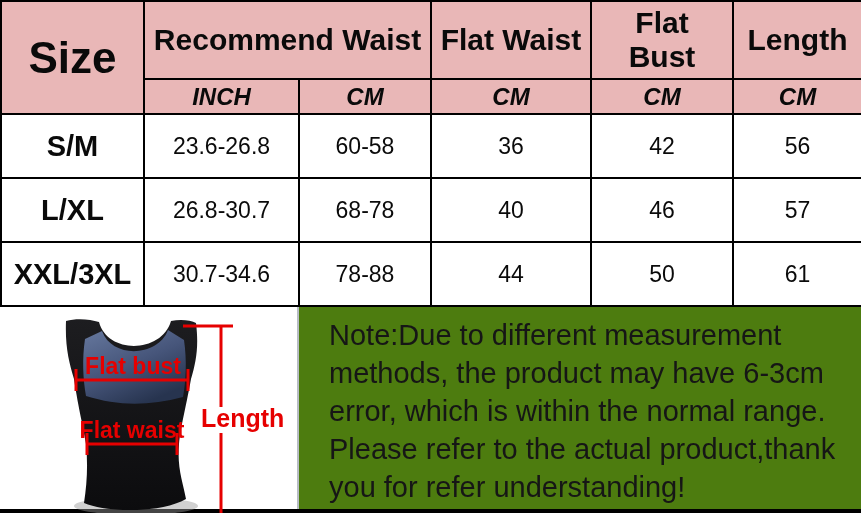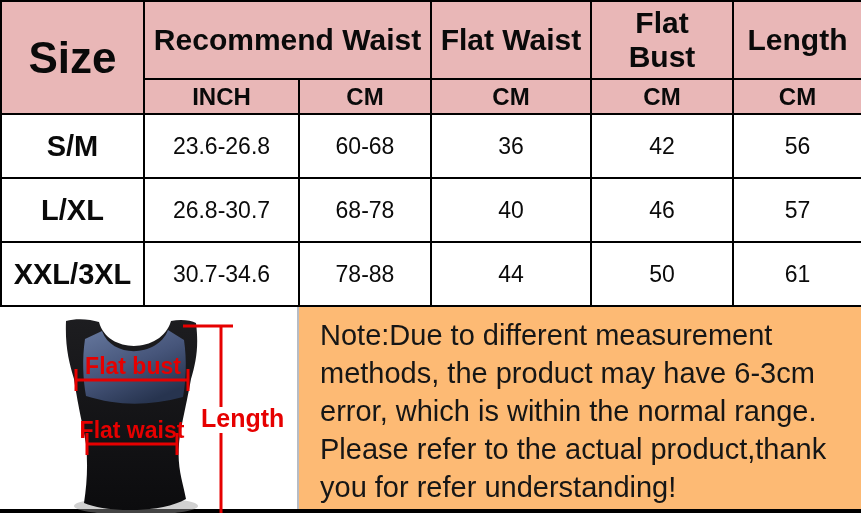--- a/index.html
+++ b/index.html
@@ -19,35 +19,35 @@
   }
   table.size-table td {
     border: 2px solid var(--table-border, #000);
     text-align: center;
     vertical-align: middle;
     color: #0a0a0a;
     overflow: hidden;
   }
   tr.hdr1 td, tr.hdr2 td { background: var(--header-bg, #e9b7b7); font-weight: bold; }
   tr.hdr1 { height: 78px; }
-  tr.hdr2 { height: 35px; }
+  tr.hdr2 { height: 35px; font-style: italic; }
   tr.data-row { height: 64px; background: #ffffff; }
   td.cell-size-hdr { font-size: 44px; font-weight: bold; }
   td.cell-hdr { font-size: 30px; line-height: 34px; padding: 0 8px; }
   tr.hdr2 td { font-size: 24px; }
   td.cell-size { font-size: 29px; font-weight: bold; }
   td.cell-num { font-size: 23px; font-weight: normal; }
   
   .bottom { flex: 1 1 auto; display: flex; min-height: 0; }
   .vest-area { width: 297px; position: relative; background: #fff; }
   .vest-area svg { display: block; }
   .note-box {
-    flex: 1; background: #fdba74;
+    flex: 1; background: #4d7c0f;
     border-left: 2px solid #b7bcc4;
-    padding: 9px 4px 0 21px;
+    padding: 9px 4px 0 30px;
   }
   .note-line {
     font-size: 29px; line-height: 38px;
     color: #161616; white-space: nowrap;
   }
   .bottom-bar { flex: 0 0 4px; background: #000; }
   
   .ann-line { stroke: var(--annotation, #e60000); stroke-width: 3; }
   .ann-text { fill: var(--annotation, #e60000); font-family: "Liberation Sans", sans-serif; font-weight: bold; }
 </style>
@@ -74,21 +74,21 @@
     <tr class="hdr2">
       <td>INCH</td>
       <td>CM</td>
       <td>CM</td>
       <td>CM</td>
       <td>CM</td>
     </tr>
     <tr class="data-row">
       <td class="cell-size">S/M</td>
       <td class="cell-num">23.6-26.8</td>
-      <td class="cell-num">60-68</td>
+      <td class="cell-num">60-58</td>
       <td class="cell-num">36</td>
       <td class="cell-num">42</td>
       <td class="cell-num">56</td>
     </tr>
     <tr class="data-row">
       <td class="cell-size">L/XL</td>
       <td class="cell-num">26.8-30.7</td>
       <td class="cell-num">68-78</td>
       <td class="cell-num">40</td>
       <td class="cell-num">46</td>

